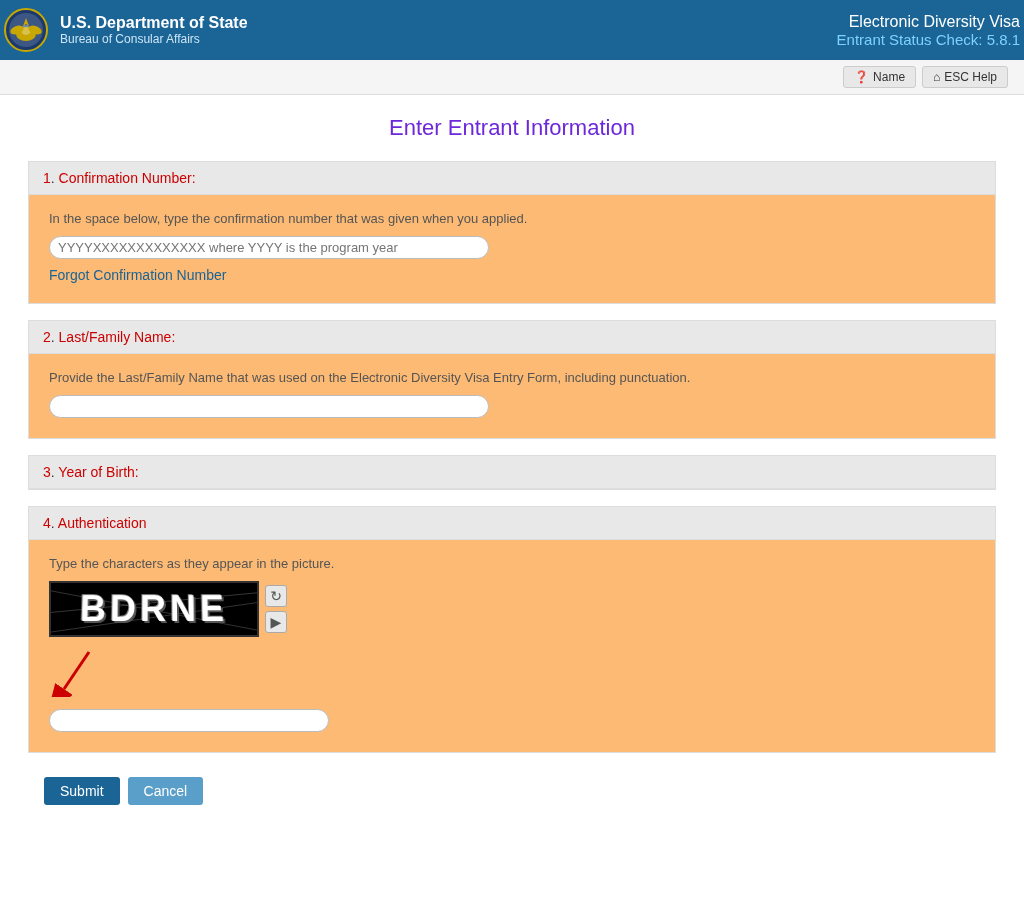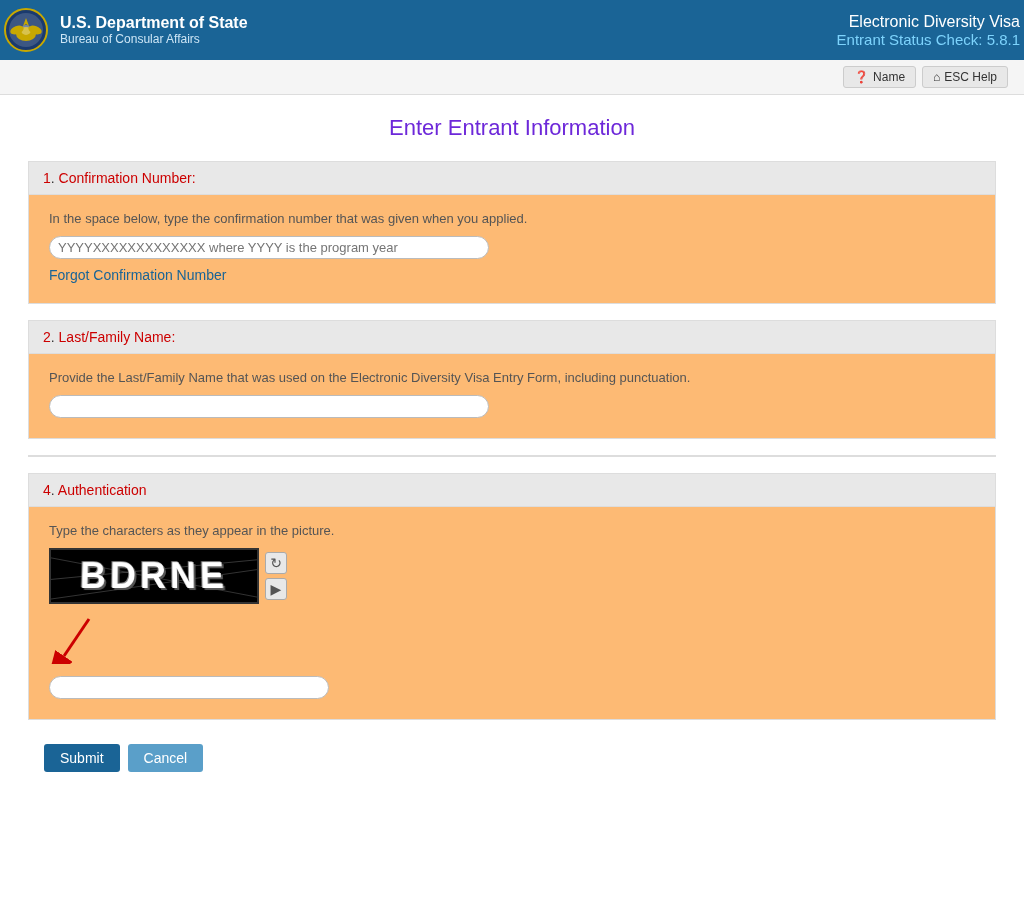--- a/index.html
+++ b/index.html
@@ -281,20 +281,23 @@
     <div class="section-header">
       <span>2</span>. <span>Last/Family Name:</span>
     </div>
     <div class="section-body">
       <p class="section-desc">Provide the Last/Family Name that was used on the Electronic Diversity Visa Entry Form, including punctuation.</p>
       <input type="text" class="form-input" placeholder="" style="">
     </div>
   </div>
 
   <div class="form-section">
+    <div class="section-header">
+      <span>3</span>. <span>Year of Birth:</span>
+    </div>
   </div>
 
   <div class="form-section">
     <div class="section-header">
       <span>4</span>. <span>Authentication</span>
     </div>
     <div class="section-body">
       <p class="section-desc">Type the characters as they appear in the picture.</p>
 
       <div class="captcha-container">

